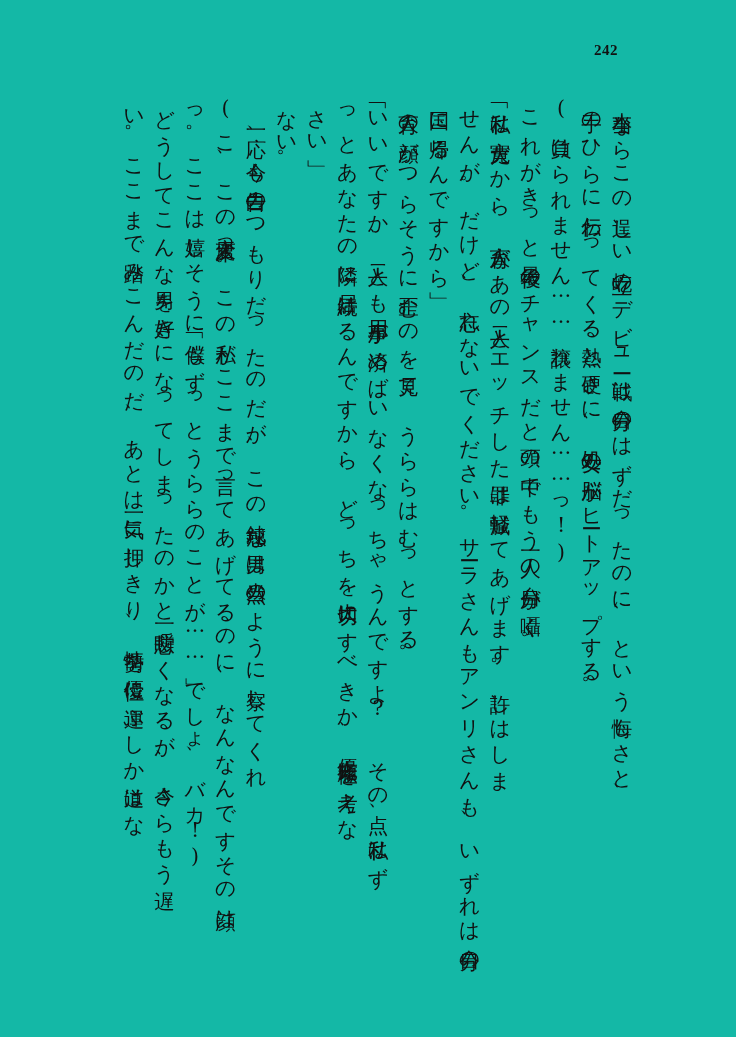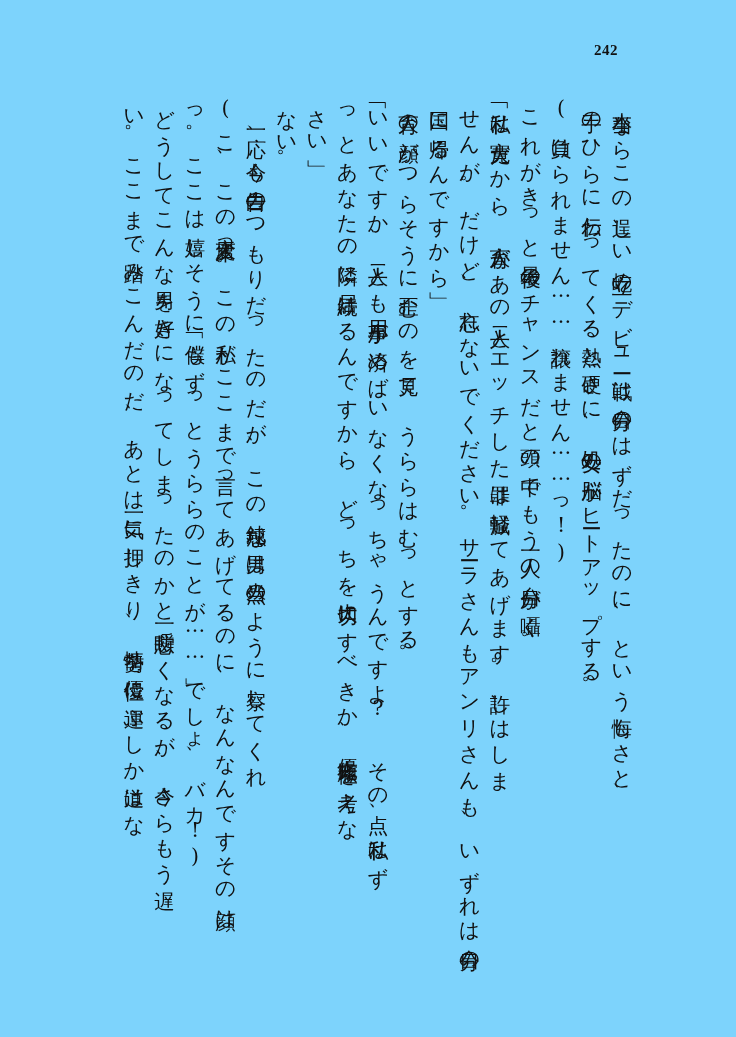--- a/index.html
+++ b/index.html
@@ -13,21 +13,21 @@
     font-family: "Liberation Serif", "DejaVu Serif", serif;
     color: #111111;
     overflow: hidden;
     position: relative;
   }
   .page {
     position: relative;
     width: 736px;
     height: 1037px;
     box-sizing: border-box;
-    background: #7dd3fc;
+    background: #14b8a6;
   }
   .page-number {
     position: absolute;
     top: 42px;
     right: 118px;
     font-size: 15px;
     font-family: "Liberation Serif", "DejaVu Serif", serif;
     font-weight: bold;
     letter-spacing: 0.5px;
     color: #111111;

